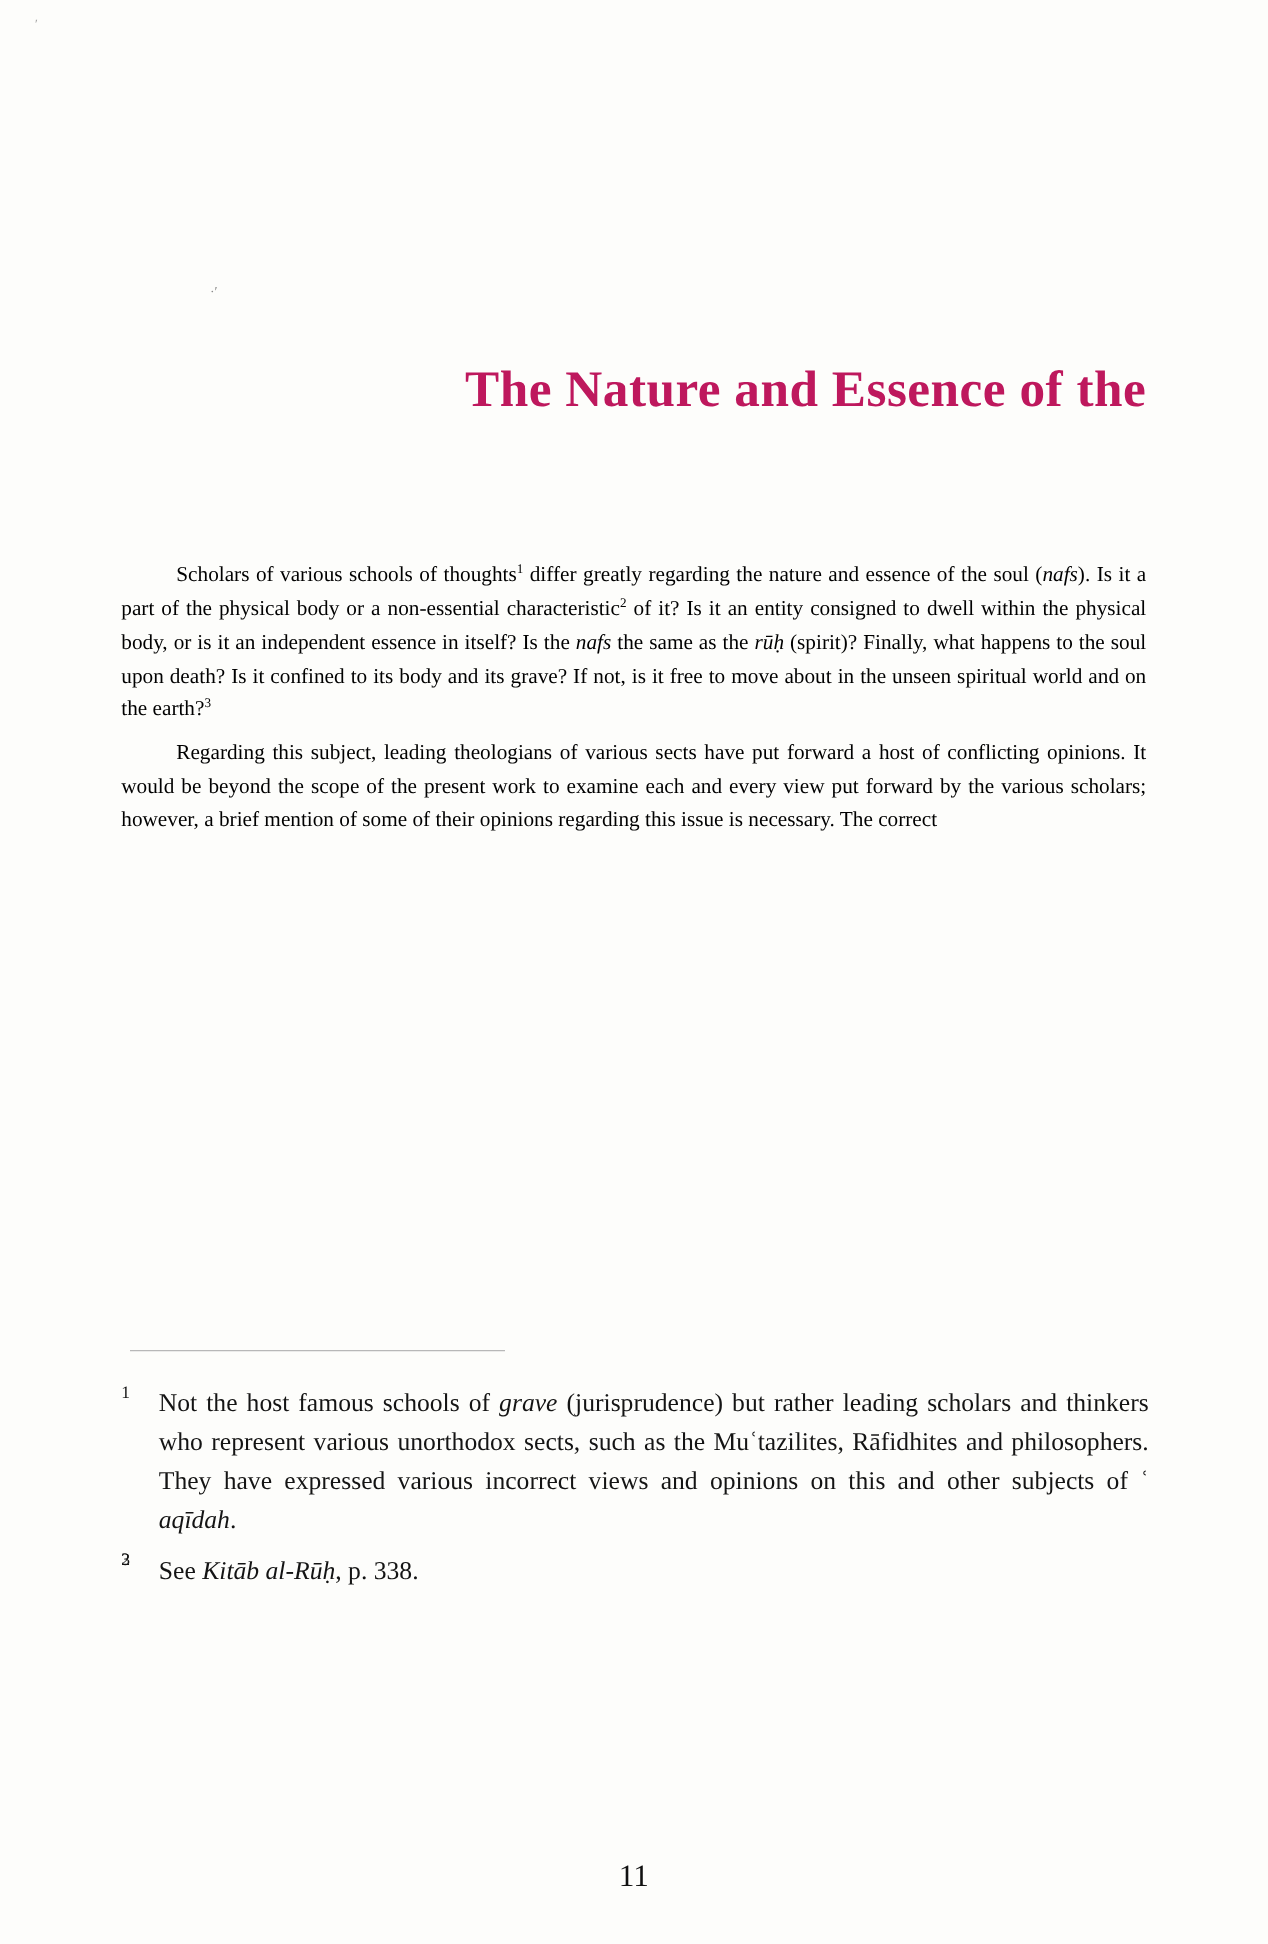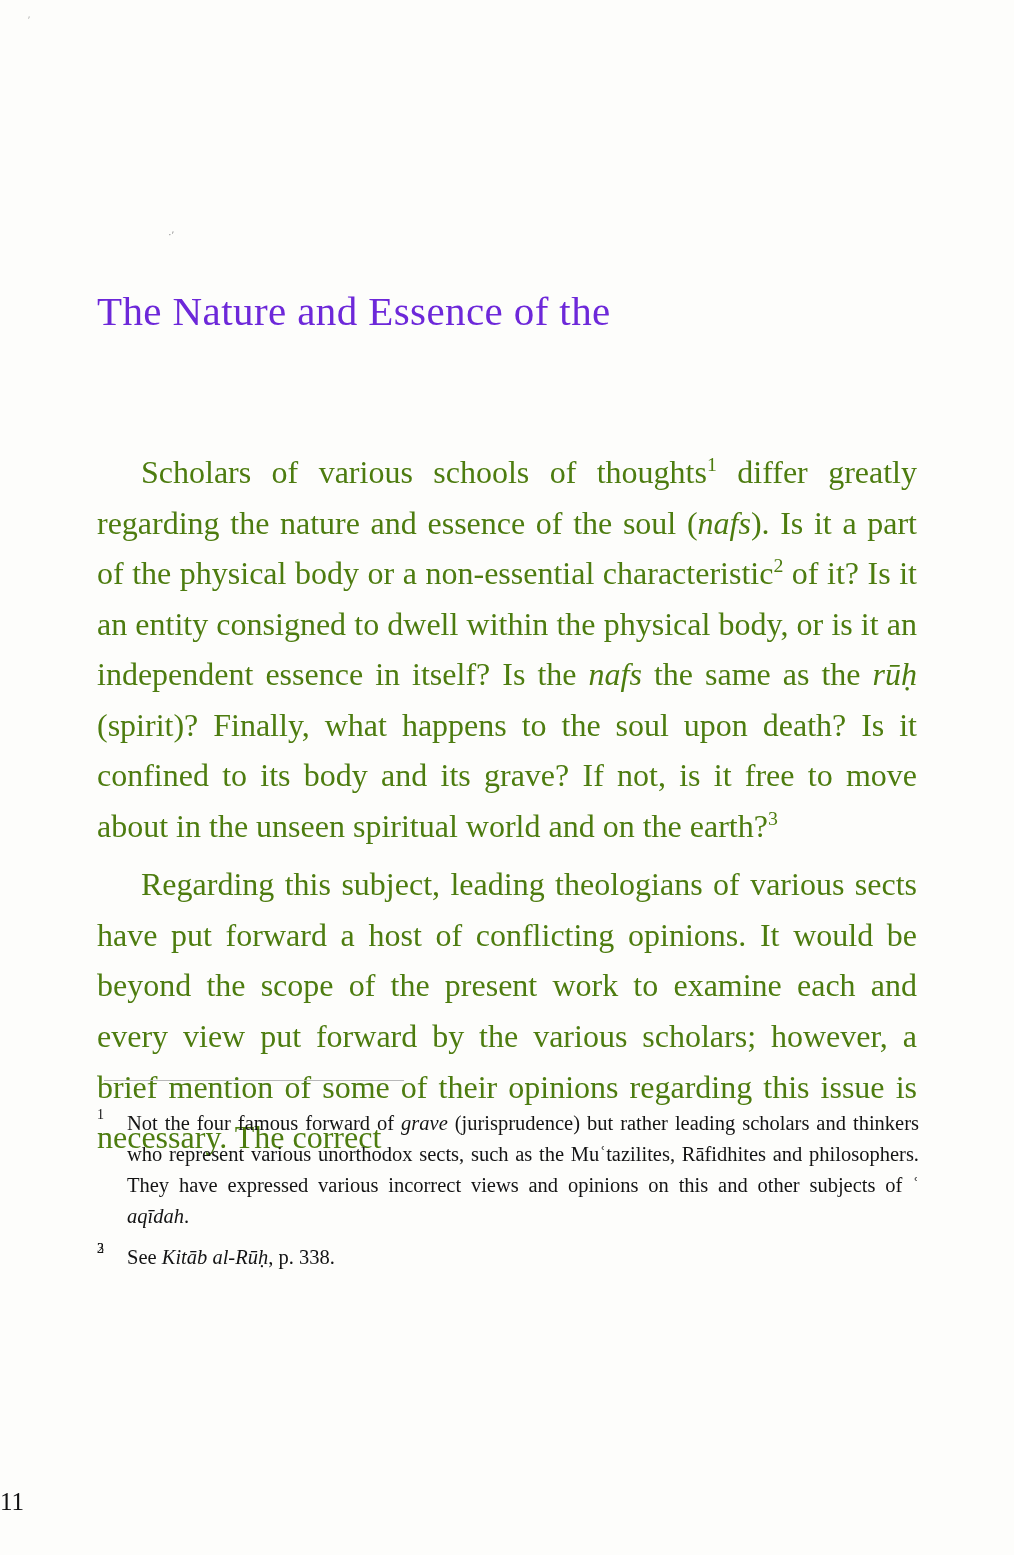--- a/index.html
+++ b/index.html
@@ -33,36 +33,36 @@
     left: 28px;
     top: 14px;
     font-size: 10px;
     color: #9a9a9a;
   }
   .title {
     position: absolute;
     left: 97px;
     top: 255px;
     width: 820px;
-    text-align: left;
+    text-align: right;
     font-size: 41px;
     line-height: 1.45;
     letter-spacing: 0.4px;
-    font-weight: 400;
-    color: #6d28d9;
+    font-weight: 700;
+    color: #be185d;
   }
   .body-text {
     position: absolute;
     left: 97px;
     top: 447px;
     width: 820px;
-    font-size: 32px;
+    font-size: 17px;
     line-height: 1.58;
     text-align: justify;
-    color: #4d7c0f;
+    color: #000000;
   }
   .body-text p {
     margin: 0 0 8px 0;
     text-indent: 44px;
   }
   .body-text p.last {
     margin-bottom: 16px;
   }
   em {
     font-style: italic;
@@ -103,20 +103,21 @@
     font-size: 14px;
   }
   .fn-3 {
     text-align: left;
   }
   .page-number {
     position: absolute;
     left: 0;
     top: 1488px;
     width: 1014px;
+    text-align: center;
     font-size: 25px;
     color: #111111;
   }
 </style>
 </head>
 <body>
 
 <div class="page">
 
   <div class="speck2">ʹ</div>
@@ -129,21 +130,21 @@
   <div class="body-text">
     <p><span>Scholars of various schools of thoughts</span><sup>1</sup><span> differ greatly regarding the nature and essence of the soul (</span><em>nafs</em><span>). Is it a part of the physical body or a non-essential characteristic</span><sup>2</sup><span> of it? Is it an entity consigned to dwell within the physical body, or is it an independent essence in itself? Is the </span><em>nafs</em><span> the same as the </span><em>rūḥ</em><span> (spirit)? Finally, what happens to the soul upon death? Is it confined to its body and its grave? If not, is it free to move about in the unseen spiritual world and on the earth?</span><sup>3</sup></p>
     <p class="last"><span>Regarding this subject, leading theologians of various sects have put forward a host of conflicting opinions. It would be beyond the scope of the present work to examine each and every view put forward by the various scholars; however, a brief mention of some of their opinions regarding this issue is necessary. The correct</span></p>
   </div>
 
   <div class="fn-rule"></div>
 
   <div class="footnotes">
     <div class="fn">
       <span class="marker">1</span>
-      <span><span>Not the four famous forward of </span><em>grave</em><span> (jurisprudence) but rather leading scholars and thinkers who represent various unorthodox sects, such as the Muʿtazilites, Rāfidhites and philosophers. They have expressed various incorrect views and opinions on this and other subjects of ʿ </span><em>aqīdah</em><span>.</span></span>
+      <span><span>Not the host famous schools of </span><em>grave</em><span> (jurisprudence) but rather leading scholars and thinkers who represent various unorthodox sects, such as the Muʿtazilites, Rāfidhites and philosophers. They have expressed various incorrect views and opinions on this and other subjects of ʿ </span><em>aqīdah</em><span>.</span></span>
     </div>
     <div class="fn">
       <span class="marker">2</span>
     </div>
     <div class="fn fn-3">
       <span class="marker">3</span>
       <span><span>See </span><em>Kitāb al-Rūḥ</em><span>, p. 338.</span></span>
     </div>
   </div>
 

